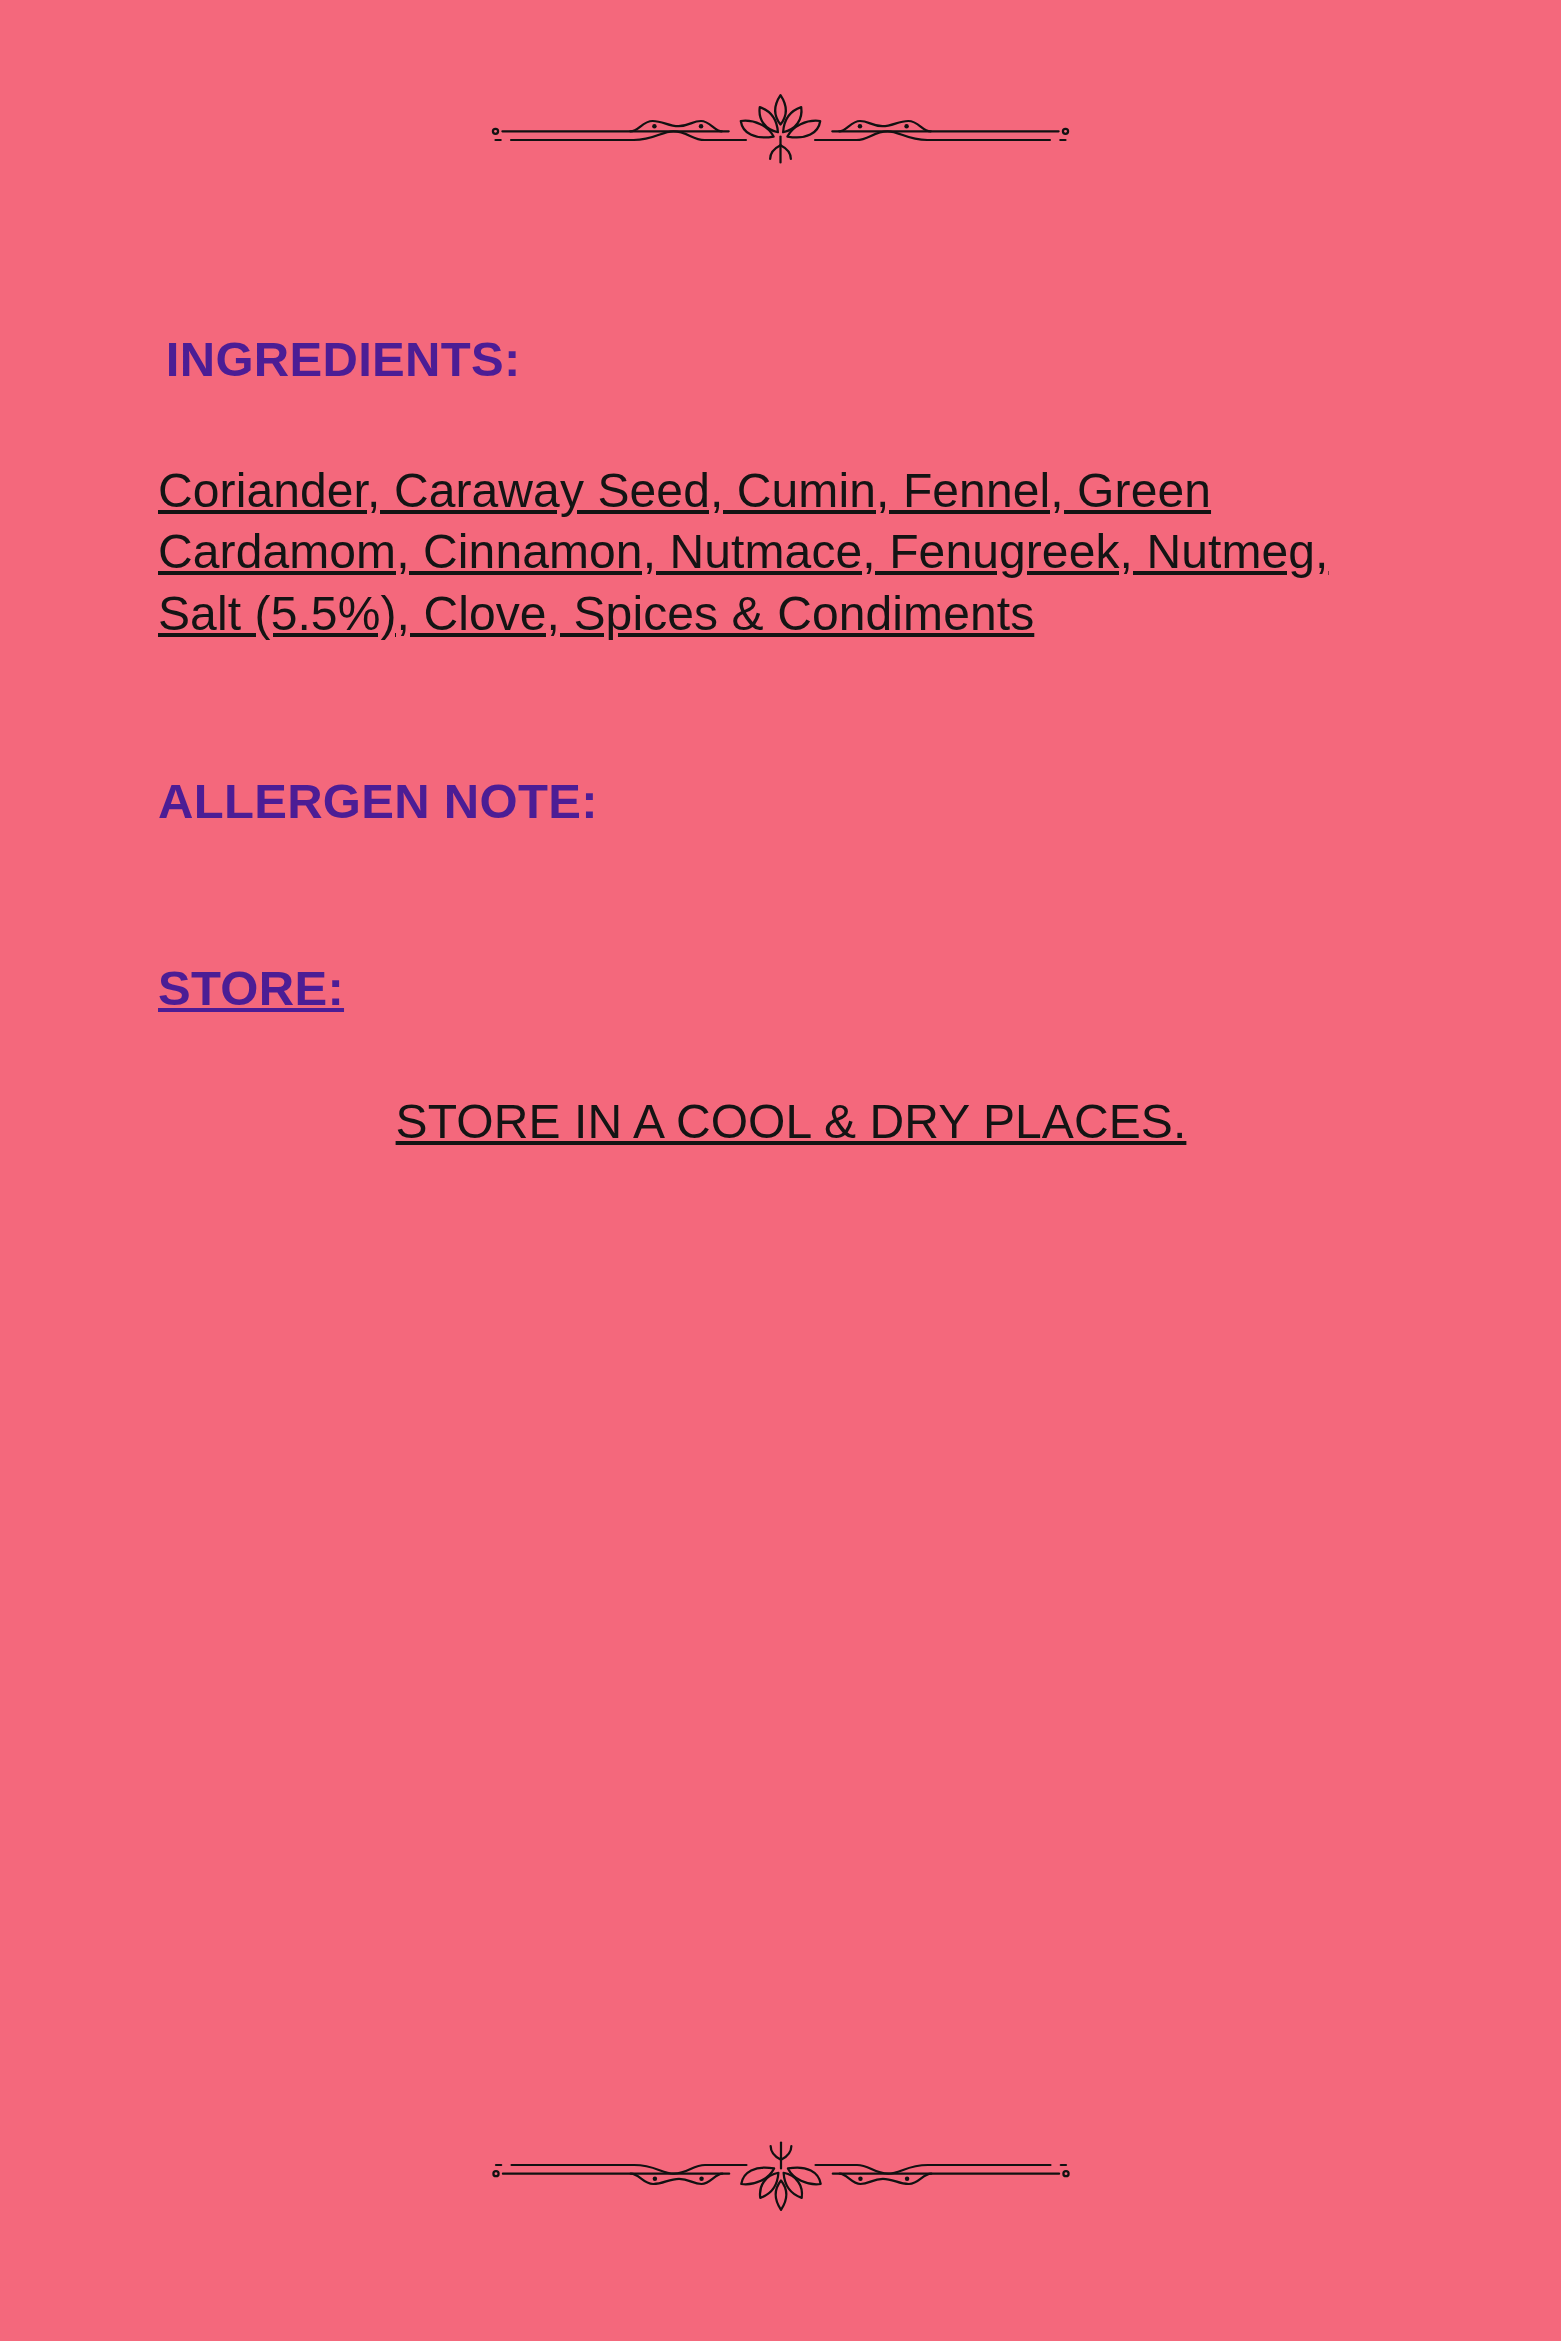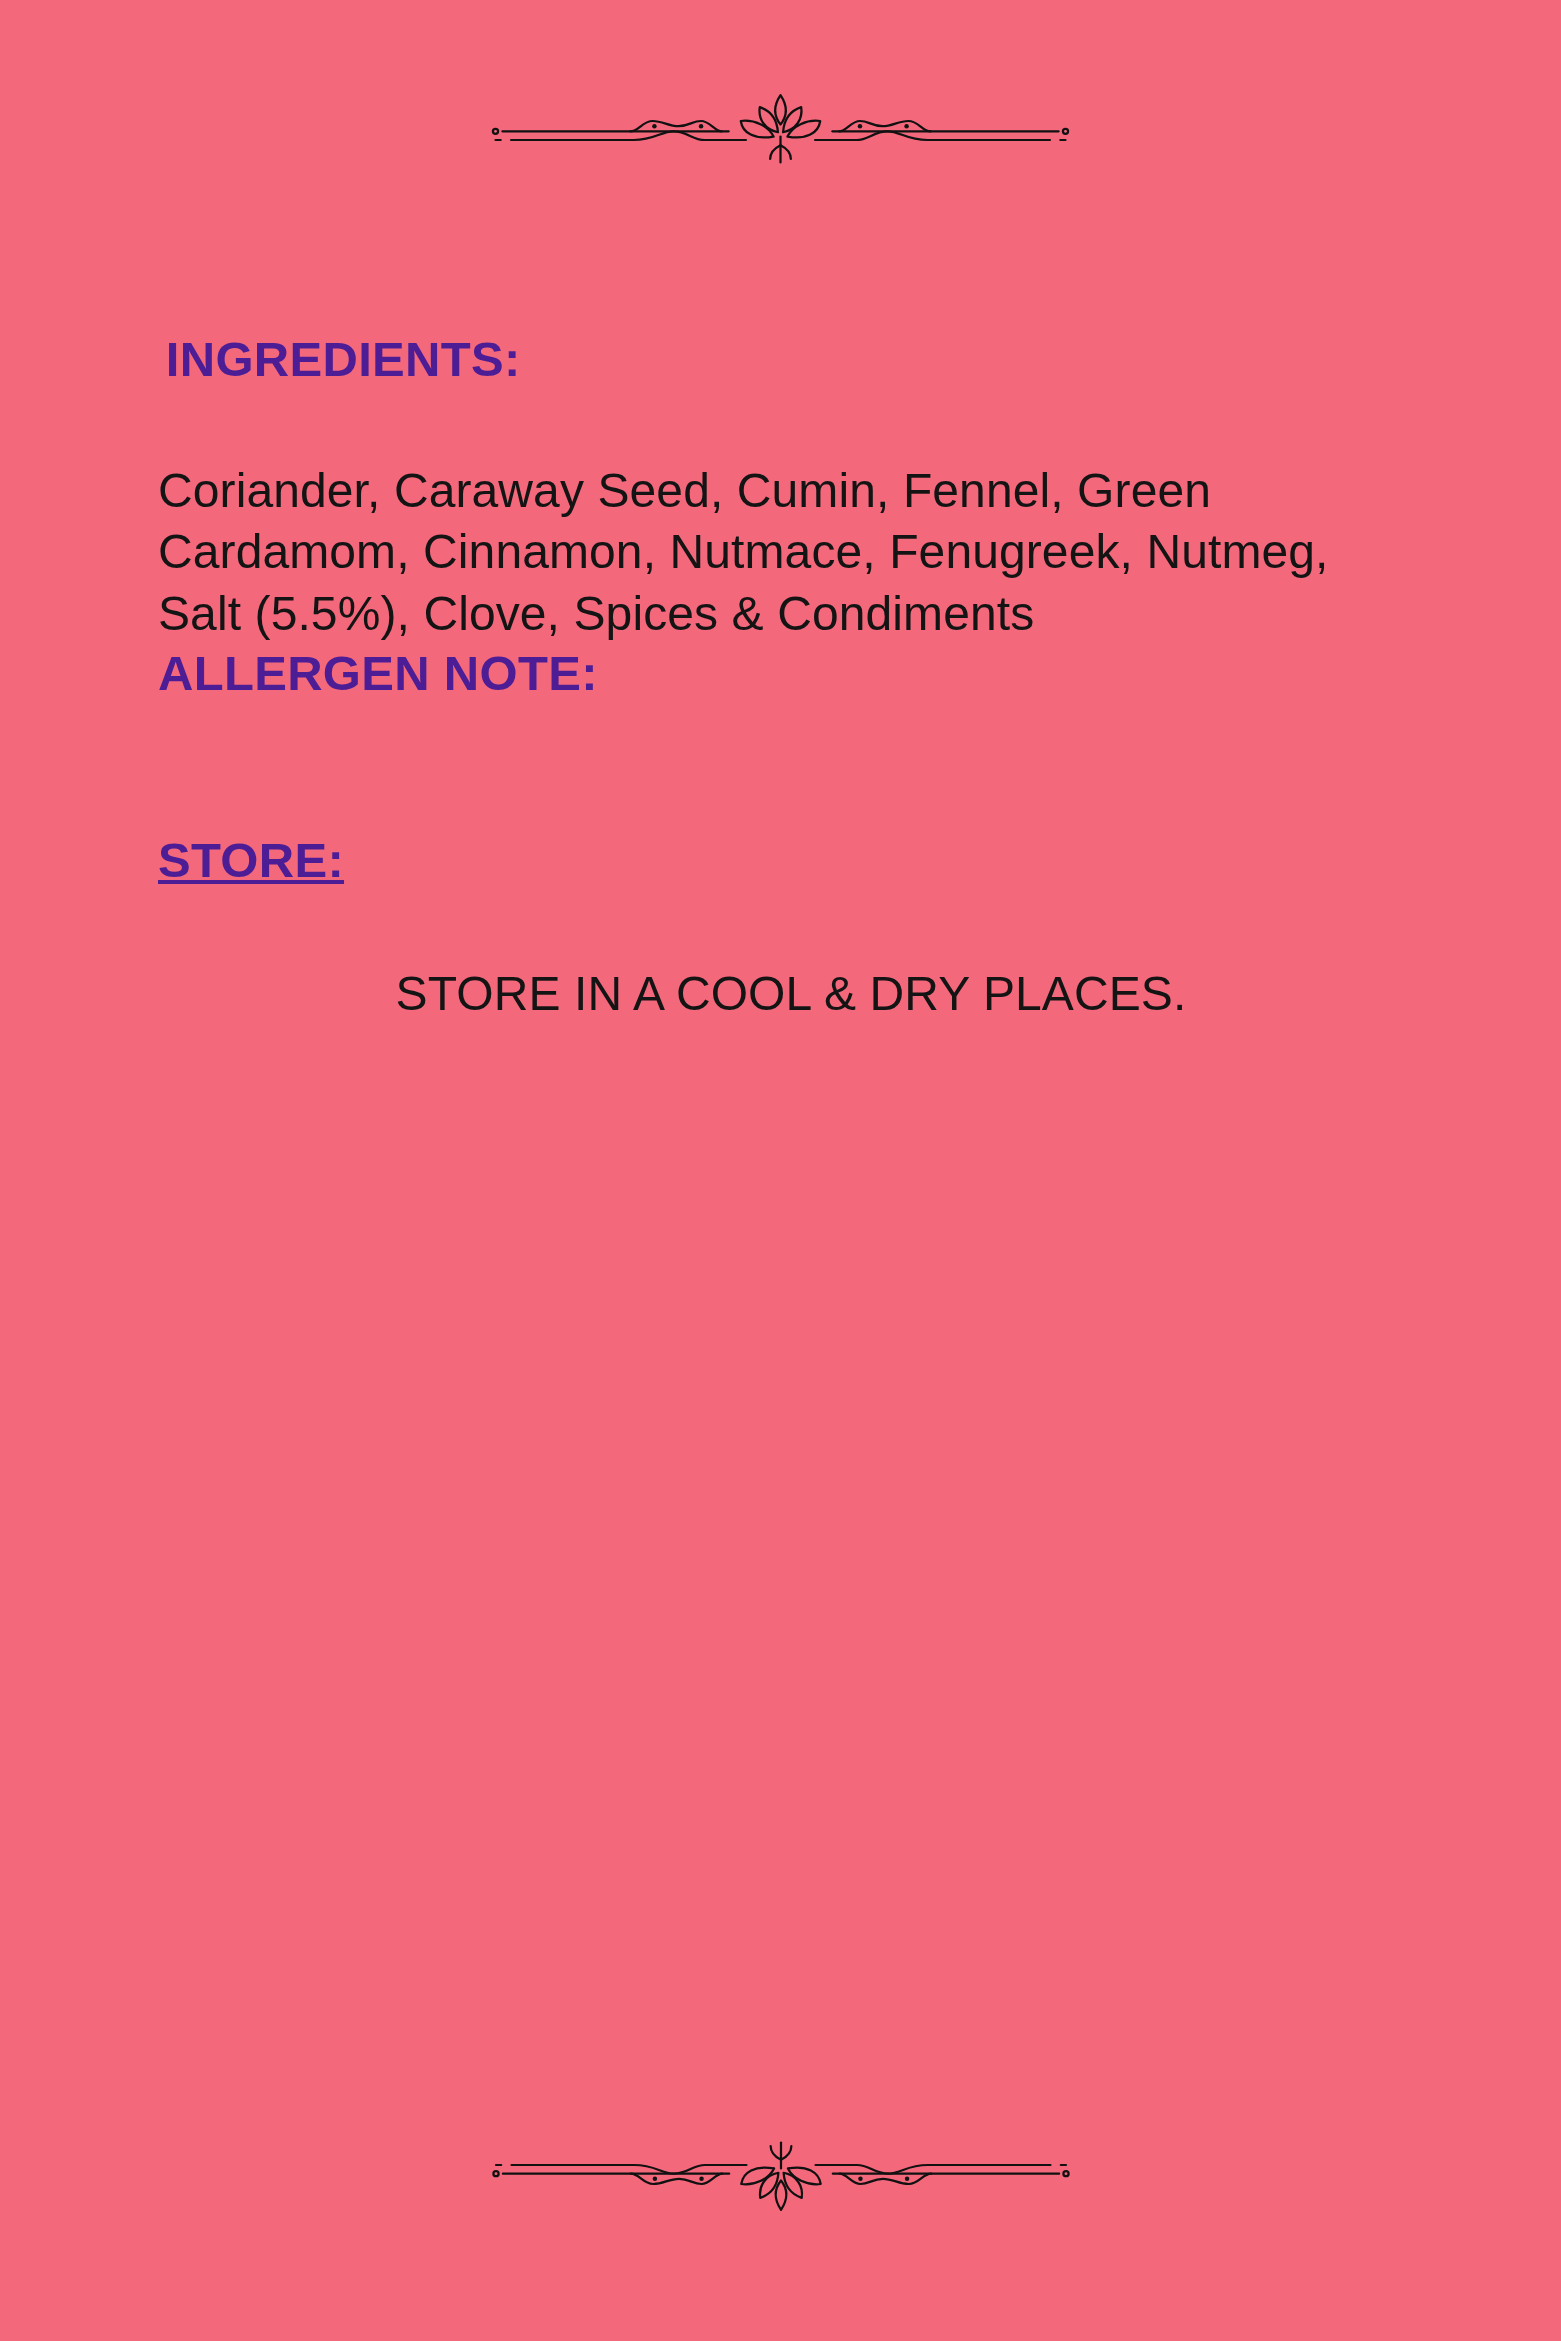--- a/index.html
+++ b/index.html
@@ -60,27 +60,29 @@
   .heading-ingredients {
     padding-left: 7.8px;
   }
 
   .body-text {
     font-size: 48px;
     line-height: 1.28;
     color: #141414;
     margin: 0;
     letter-spacing: 0.1px;
+    text-decoration: underline;
   }
 
   .block-ingredients-body {
     margin-top: 71px;
     max-width: 1214px;
   }
   .block-allergen-heading {
+    margin-top: 128px;
   }
   .block-allergen-body {
     margin-top: 73px;
   }
   .block-store-heading {
     margin-top: 128px;
     text-decoration: underline;
   }
   .block-store-body {
     margin-top: 73px;

